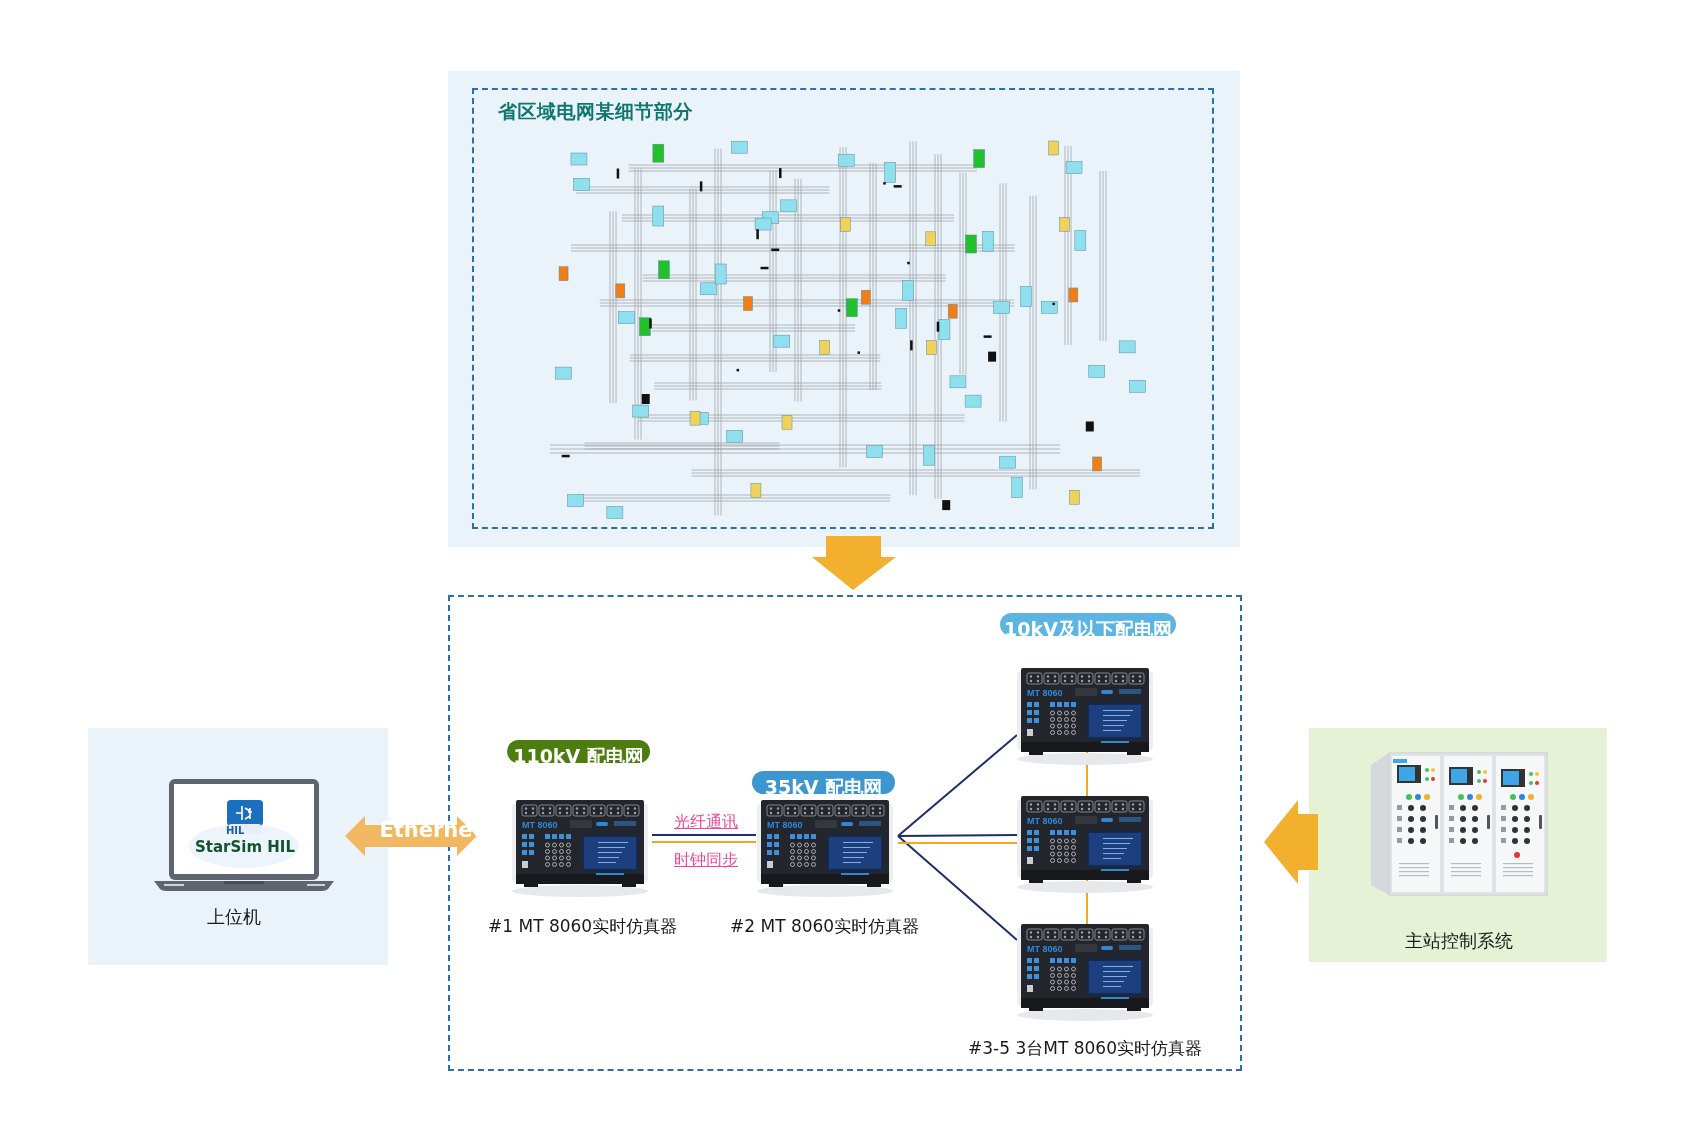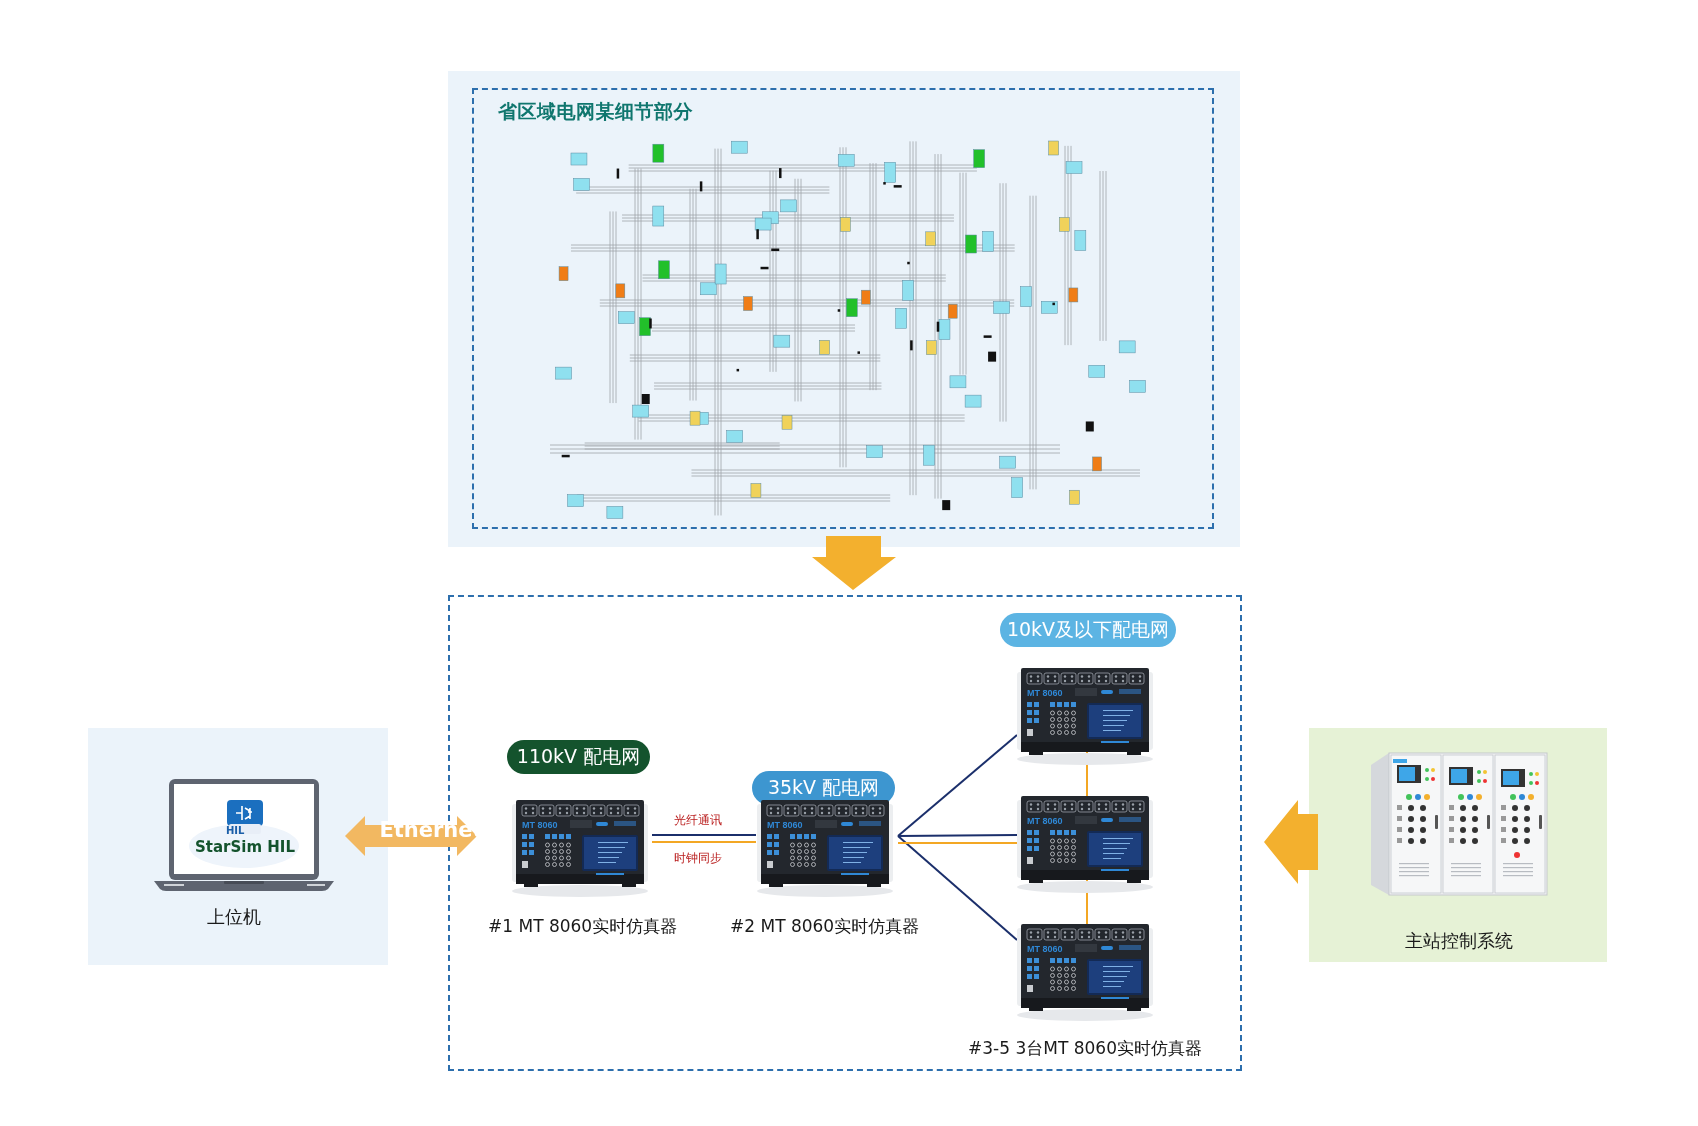--- a/index.html
+++ b/index.html
@@ -6,27 +6,27 @@
   body { width:1698px; height:1126px; position:relative; overflow:hidden;
          font-family:"DejaVu Sans","Liberation Sans",sans-serif; }
   .abs { position:absolute; }
   .panel-top { left:448px; top:71px; width:792px; height:476px; background:#ebf3fa; }
   .dash-top { left:472px; top:88px; width:742px; height:441px; border:2px dashed #2d6fad; box-sizing:border-box; }
   .top-title { left:498px; top:99px; font-size:19px; color:#0f766e; font-weight:bold; letter-spacing:0.5px; }
   .schematic { left:540px; top:125px; width:620px; height:405px; }
   .dash-bottom { left:448px; top:595px; width:794px; height:476px; border:2px dashed #2d6fad; box-sizing:border-box; }
   .panel-left { left:88px; top:728px; width:300px; height:237px; background:#ebf3fa; }
   .panel-right { left:1309px; top:728px; width:298px; height:234px; background:#e6f2d6; }
-  .badge { border-radius:17px; color:#fff; font-weight:normal; font-size:19px; text-align:center;
-           line-height:33px; height:34px; }
-  .badge-dark { background:#14532d; }
+  .badge { border-radius:17px; color:#fff; font-weight:bold; font-size:19px; text-align:center;
+           line-height:33px; height:23px; }
+  .badge-dark { background:#4d7c0f; }
   .badge-mid { background:#3d96d0;margin-top:31px; }
   .badge-light { background:#5cb4e3; }
   .dev-label { font-size:17px; color:#1a1a1a; white-space:nowrap; }
-  .conn-label { font-size:12px; color:#b91c1c; }
+  .conn-label { font-size:16px; color:#ec4899;text-decoration:underline; }
   .caption { font-size:18px; color:#1a1a1a; white-space:nowrap; }
   .device { width:140px; height:100px; }
   .eth-text { left:365px; top:818px; width:132px; text-align:center; color:#fff; font-size:21px; font-weight:bold; }
 </style>
 </head>
 <body>
 
 <div class="abs panel-top"></div>
 <div class="abs dash-top"></div>
 <div class="abs top-title">省区域电网某细节部分</div>

